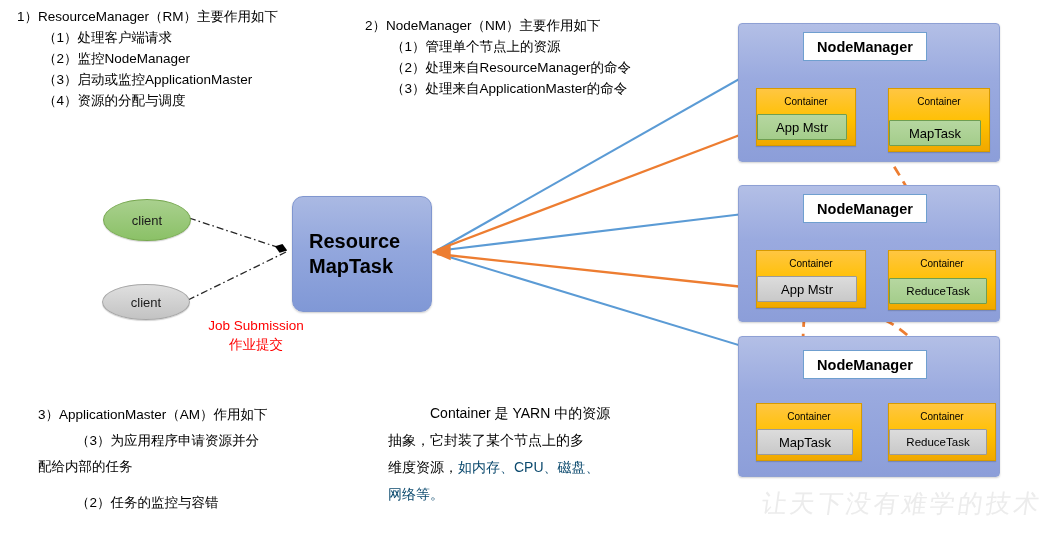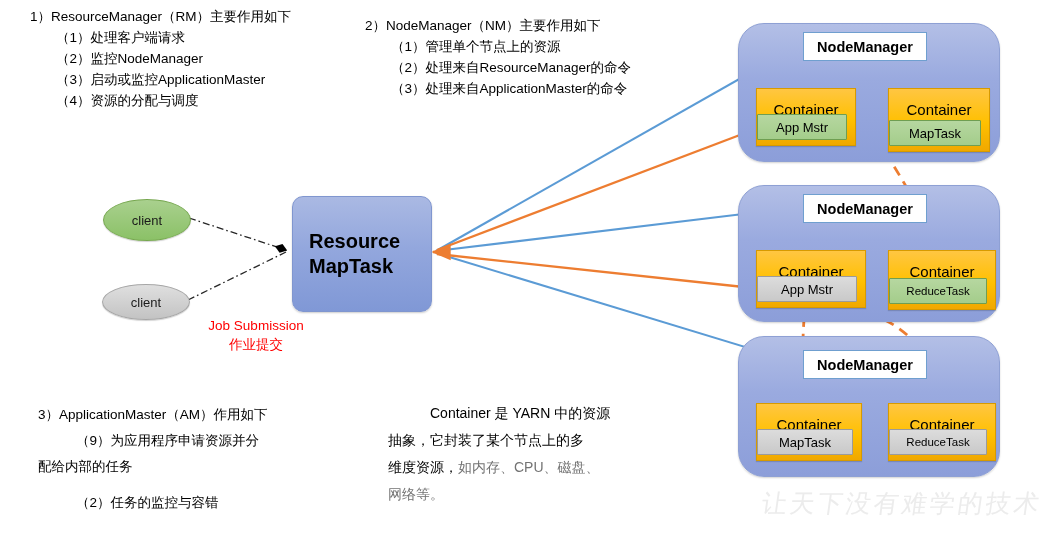--- a/index.html
+++ b/index.html
@@ -8,29 +8,29 @@
     font-family:"Liberation Sans","DejaVu Sans",sans-serif;
     position:relative;
   }
   #stage{position:absolute;left:0;top:0;width:1062px;height:537px;}
 
   
   .txtblock{position:absolute;color:#000;font-size:13.5px;line-height:21px;white-space:nowrap;}
   .txtblock .hd{font-size:13.5px;}
   .txtblock .li{padding-left:26px;}
 
-  #rm-text{left:30px;top:6px;}
+  #rm-text{left:17px;top:6px;}
   #nm-text{left:365px;top:6px;margin-top:9px;}
   #am-text{left:38px;top:402px;line-height:26px;}
   #am-text .li1{padding-left:38px;}
   #am-text .li1b{padding-left:0px;}
   #am-text .li2{padding-left:38px;padding-top:10px;}
   #ct-text{left:388px;top:400px;line-height:27px;font-size:14px;}
   #ct-text .ind{padding-left:42px;}
-  .red{color:#737373;}
+  .red{color:#0c4a6e;}
 
   
   #wires{position:absolute;left:0;top:0;width:1062px;height:537px;pointer-events:none;}
 
   
   .ellipse{
     position:absolute;border-radius:50%;
     display:flex;align-items:center;justify-content:center;
     font-size:13px;color:#1a1a1a;
   }
@@ -51,21 +51,21 @@
   #rm-box .rm-label{
     font-size:20px;font-weight:bold;color:#000;line-height:25px;
     padding-left:16px;
   }
 
   .job-label{position:absolute;left:186px;top:316px;width:140px;text-align:center;
     color:#ff0000;font-size:13.5px;line-height:19px;}
 
   
   .nm-panel{
-    position:absolute;left:738px;width:260px;border-radius:26px;
+    position:absolute;left:738px;width:260px;border-radius:4px;
     background:linear-gradient(180deg,#b3bfe6 0%,#9aaadf 40%,#8c9ed9 100%);
     border:1px solid #8ea0d4;box-shadow:0 1px 2px rgba(0,0,0,.18);
   }
   #panel-1{top:23px;height:137px;}
   #panel-2{top:185px;height:135px;}
   #panel-3{top:336px;height:139px;}
 
   .nm-label{
     position:absolute;background:#ffffff;border:1px solid #6f9fcf;
     font-size:14.5px;font-weight:bold;color:#000;
@@ -76,21 +76,21 @@
   #nm-label-2{left:64px;top:8px;width:122px;}
   #nm-label-3{left:64px;top:13px;width:122px;}
 
   .container-box{
     position:absolute;
     background:linear-gradient(180deg,#ffc642 0%,#ffc000 55%,#f0a800 100%);
     border:1px solid #d79a00;
     box-shadow:0 1px 1px rgba(0,0,0,.15);
   }
   .container-title{
-    text-align:center;font-size:15px;color:#000;padding-top:4px;line-height:17px;margin-top:8px;
+    text-align:center;font-size:10px;color:#000;padding-top:4px;line-height:17px;
   }
   .task-box{
     position:absolute;left:0;right:8px;bottom:5px;height:24px;
     display:flex;align-items:center;justify-content:center;
     font-size:13px;color:#000;border-radius:1px;
   }
   .task-green{background:linear-gradient(180deg,#b6d7a0 0%,#a4cd8b 100%);border:1px solid #6f9e52;}
   .task-gray{background:linear-gradient(180deg,#dcdcdc 0%,#c9c9c9 100%);border:1px solid #9b9b9b;}
   .task-small{font-size:11.5px;}
 
@@ -115,21 +115,21 @@
 
   <div class="txtblock" id="nm-text">
     <div class="hd">2）NodeManager（NM）主要作用如下</div>
     <div class="li">（1）管理单个节点上的资源</div>
     <div class="li">（2）处理来自ResourceManager的命令</div>
     <div class="li">（3）处理来自ApplicationMaster的命令</div>
   </div>
 
   <div class="txtblock" id="am-text">
     <div class="hd">3）ApplicationMaster（AM）作用如下</div>
-    <div class="li1">（9）为应用程序申请资源并分</div>
+    <div class="li1">（3）为应用程序申请资源并分</div>
     <div class="li1b">配给内部的任务</div>
     <div class="li2">（2）任务的监控与容错</div>
   </div>
 
   <div class="txtblock" id="ct-text">
     <div class="ind">Container 是 YARN 中的资源</div>
     <div>抽象，它封装了某个节点上的多</div>
     <div><span>维度资源，</span><span class="red">如内存、CPU、磁盘、</span></div>
     <div class="red">网络等。</div>
   </div>

